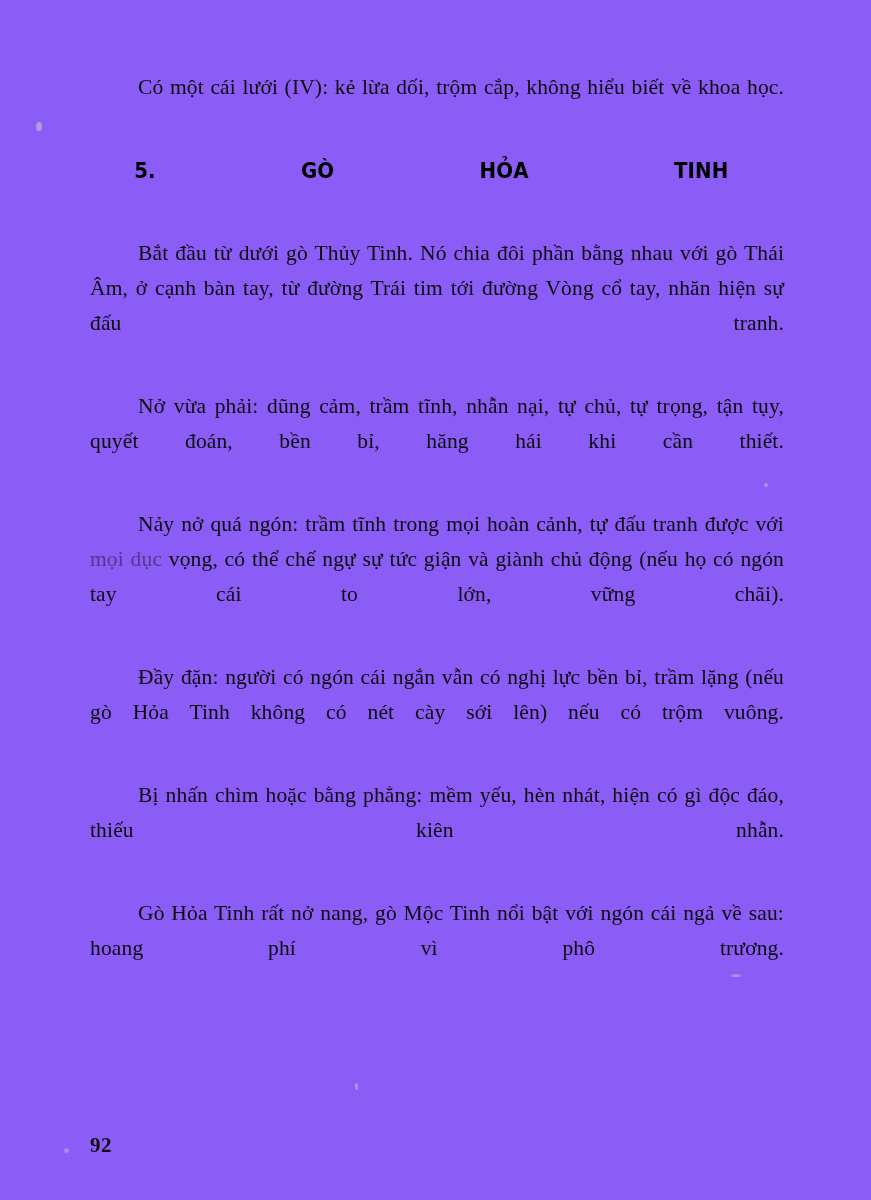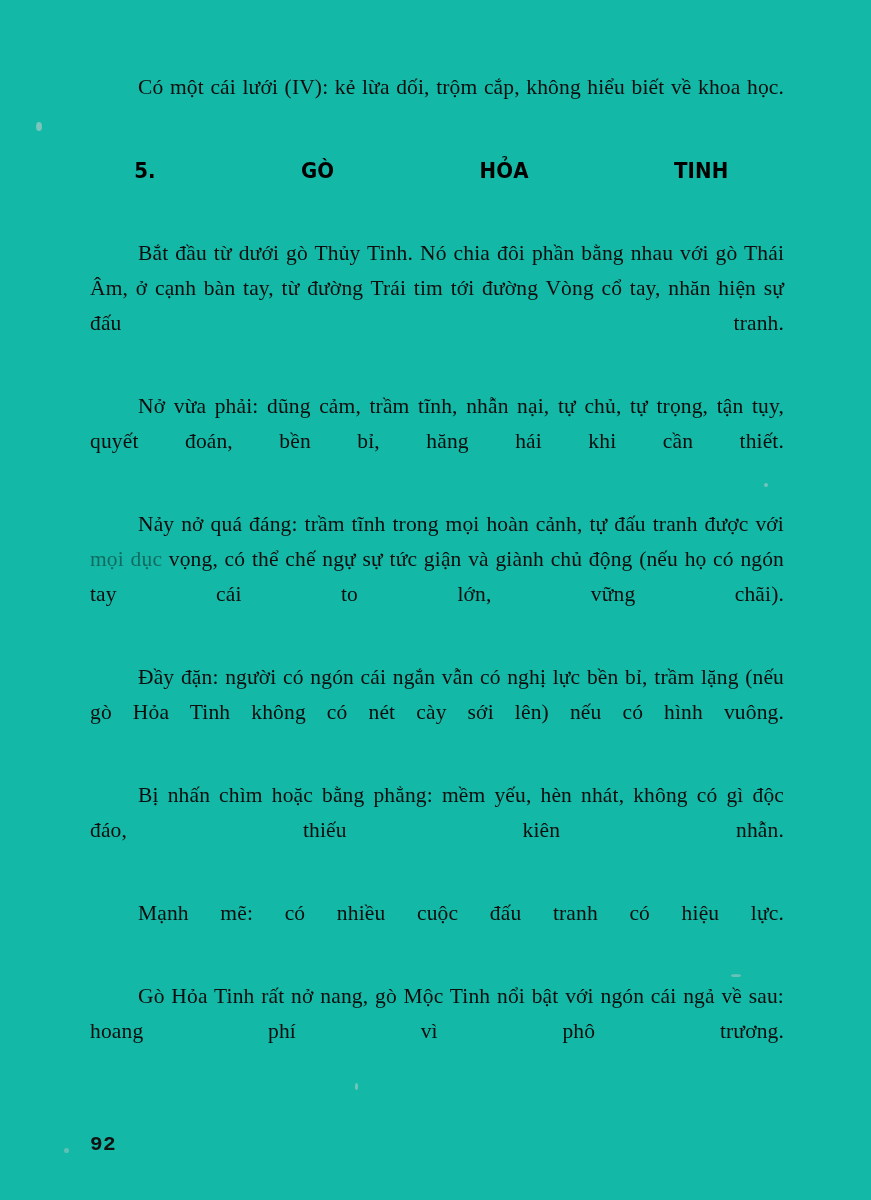--- a/index.html
+++ b/index.html
@@ -6,21 +6,21 @@
   html, body {
     margin: 0;
     padding: 0;
     background: #ffffff;
   }
   .page {
     position: relative;
     width: 871px;
     height: 1200px;
     margin: 0 auto;
-    background: #14b8a6;
+    background: #8b5cf6;
     overflow: hidden;
     font-family: "Liberation Serif", "DejaVu Serif", serif;
     color: #0d0d0d;
     box-sizing: border-box;
   }
 
   
   .speck {
     position: absolute;
     background: #cfcfcf;
@@ -76,21 +76,21 @@
 
   
   .faded {
     opacity: .45;
   }
 
   .folio {
     position: absolute;
     left: 90px;
     top: 1133px;
-    font-family: Liberation Mono, monospace;
+    font-family: Liberation Serif, serif;
     font-size: 21px;
     font-weight: bold;
     letter-spacing: .5px;
     color: #111;
   }
 </style>
 </head>
 <body>
 
 <div class="page">
@@ -105,28 +105,27 @@
 
     <p class="para">Có một cái lưới (IV): kẻ lừa dối, trộm cắp, không hiểu biết về khoa học.</p>
 
 
     <p class="para heading">5. GÒ HỎA TINH</p>
 
     <p class="para">Bắt đầu từ dưới gò Thủy Tinh. Nó chia đôi phần bằng nhau với gò Thái Âm, ở cạnh bàn tay, từ đường Trái tim tới đường Vòng cổ tay, nhăn hiện sự đấu tranh.</p>
 
     <p class="para">Nở vừa phải: dũng cảm, trầm tĩnh, nhẫn nại, tự chủ, tự trọng, tận tụy, quyết đoán, bền bỉ, hăng hái khi cần thiết.</p>
 
-    <p class="para"><span>Nảy nở quá đáng: trầm tĩnh trong mọi hoàn cảnh, tự đấu tranh được với </span><span class="faded">mọi dục</span><span> vọng, có thể chế ngự sự tức giận và giành chủ động (nếu họ có ngón tay cái to lớn, vững chãi).</span></p>
+    <p class="para"><span>Nảy nở quá ngón: trầm tĩnh trong mọi hoàn cảnh, tự đấu tranh được với </span><span class="faded">mọi dục</span><span> vọng, có thể chế ngự sự tức giận và giành chủ động (nếu họ có ngón tay cái to lớn, vững chãi).</span></p>
 
-    <p class="para">Đầy đặn: người có ngón cái ngắn vẫn có nghị lực bền bỉ, trầm lặng (nếu gò Hỏa Tinh không có nét cày sới lên) nếu có hình vuông.</p>
+    <p class="para">Đầy đặn: người có ngón cái ngắn vẫn có nghị lực bền bỉ, trầm lặng (nếu gò Hỏa Tinh không có nét cày sới lên) nếu có trộm vuông.</p>
 
 
-    <p class="para">Bị nhấn chìm hoặc bằng phẳng: mềm yếu, hèn nhát, không có gì độc đáo, thiếu kiên nhẫn.</p>
+    <p class="para">Bị nhấn chìm hoặc bằng phẳng: mềm yếu, hèn nhát, hiện có gì độc đáo, thiếu kiên nhẫn.</p>
 
-    <p class="para">Mạnh mẽ: có nhiều cuộc đấu tranh có hiệu lực.</p>
 
     <p class="para">Gò Hỏa Tinh rất nở nang, gò Mộc Tinh nổi bật với ngón cái ngả về sau: hoang phí vì phô trương.</p>
 
   </div>
 
   <div class="folio">92</div>
 
 </div>
 
 </body></html>

